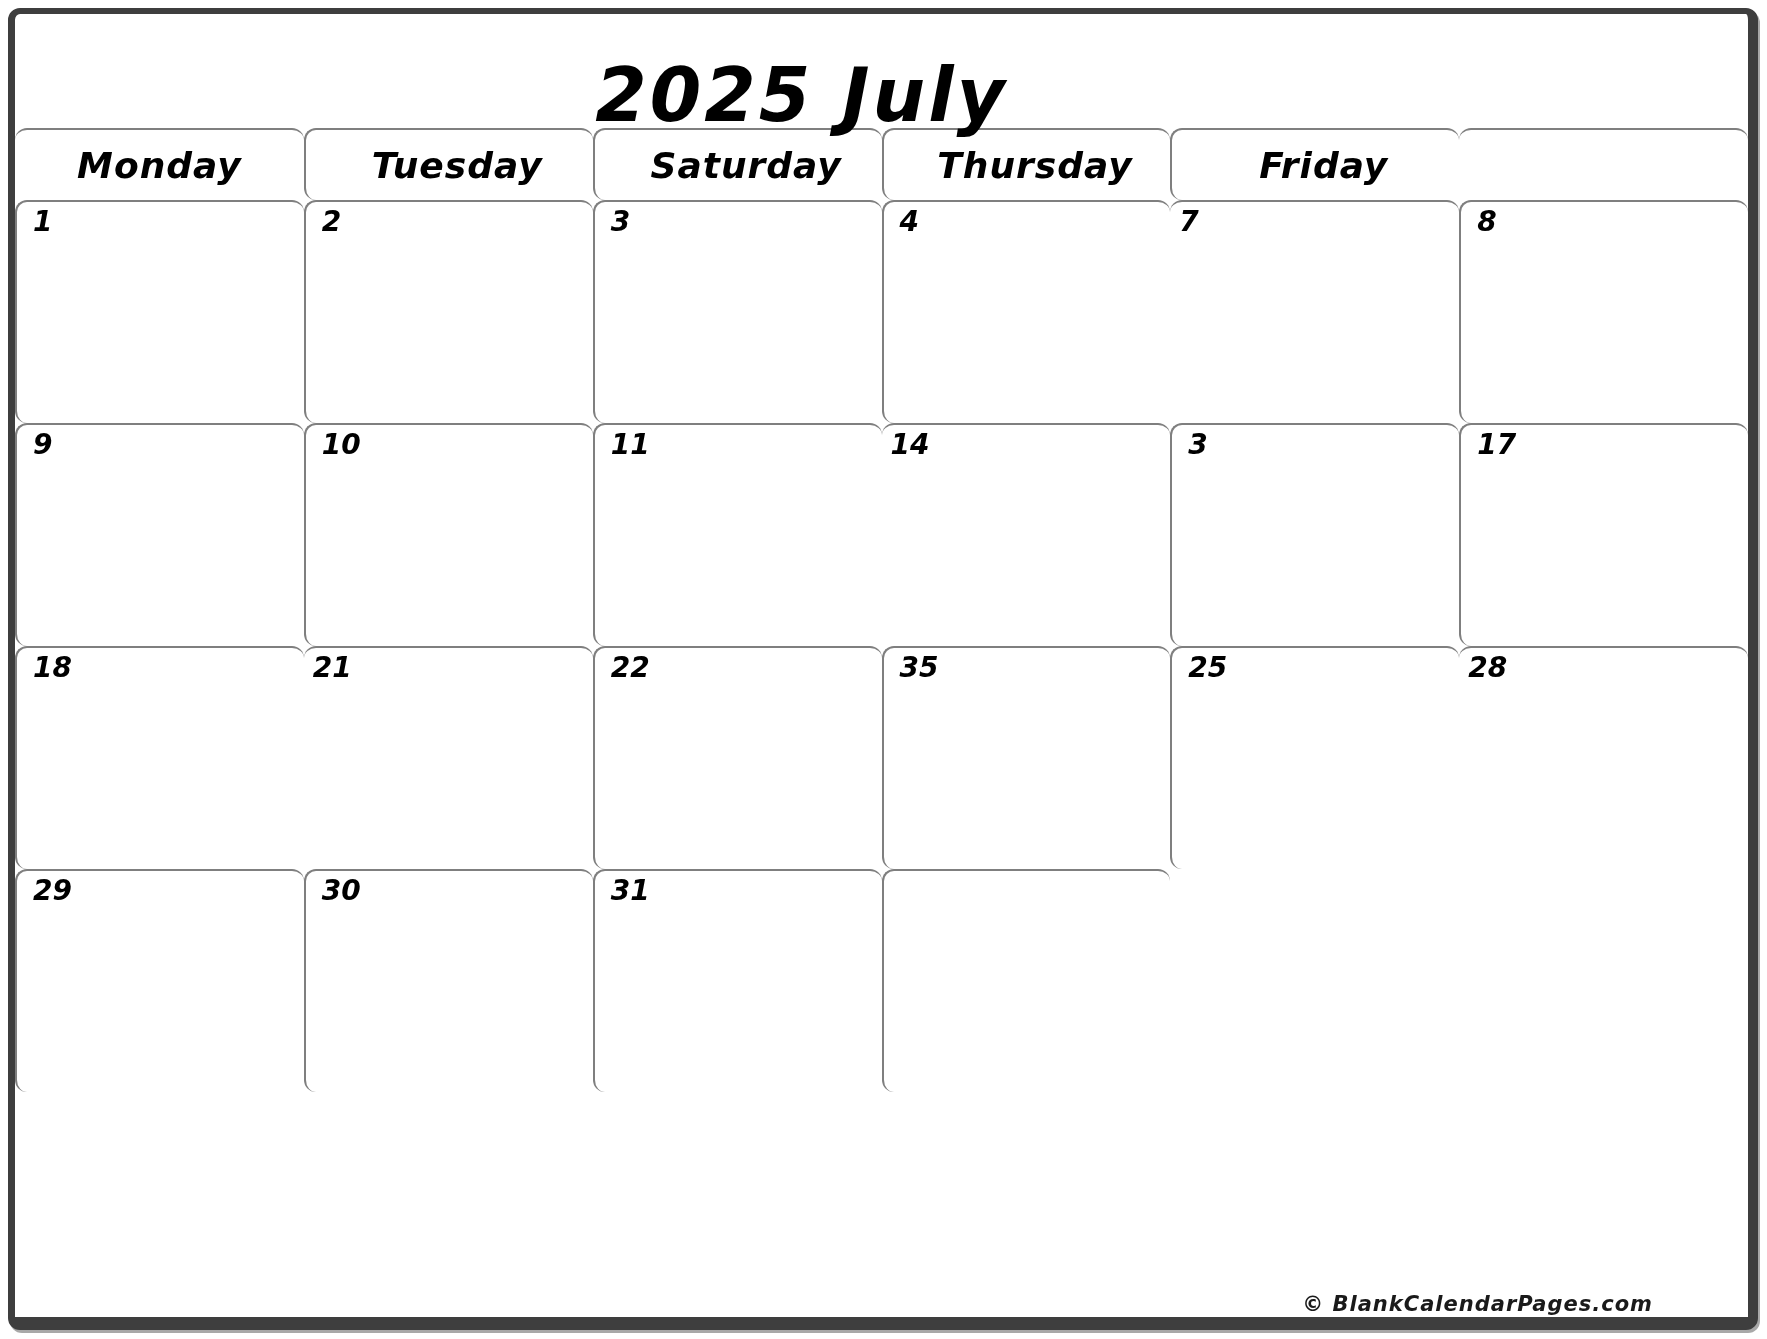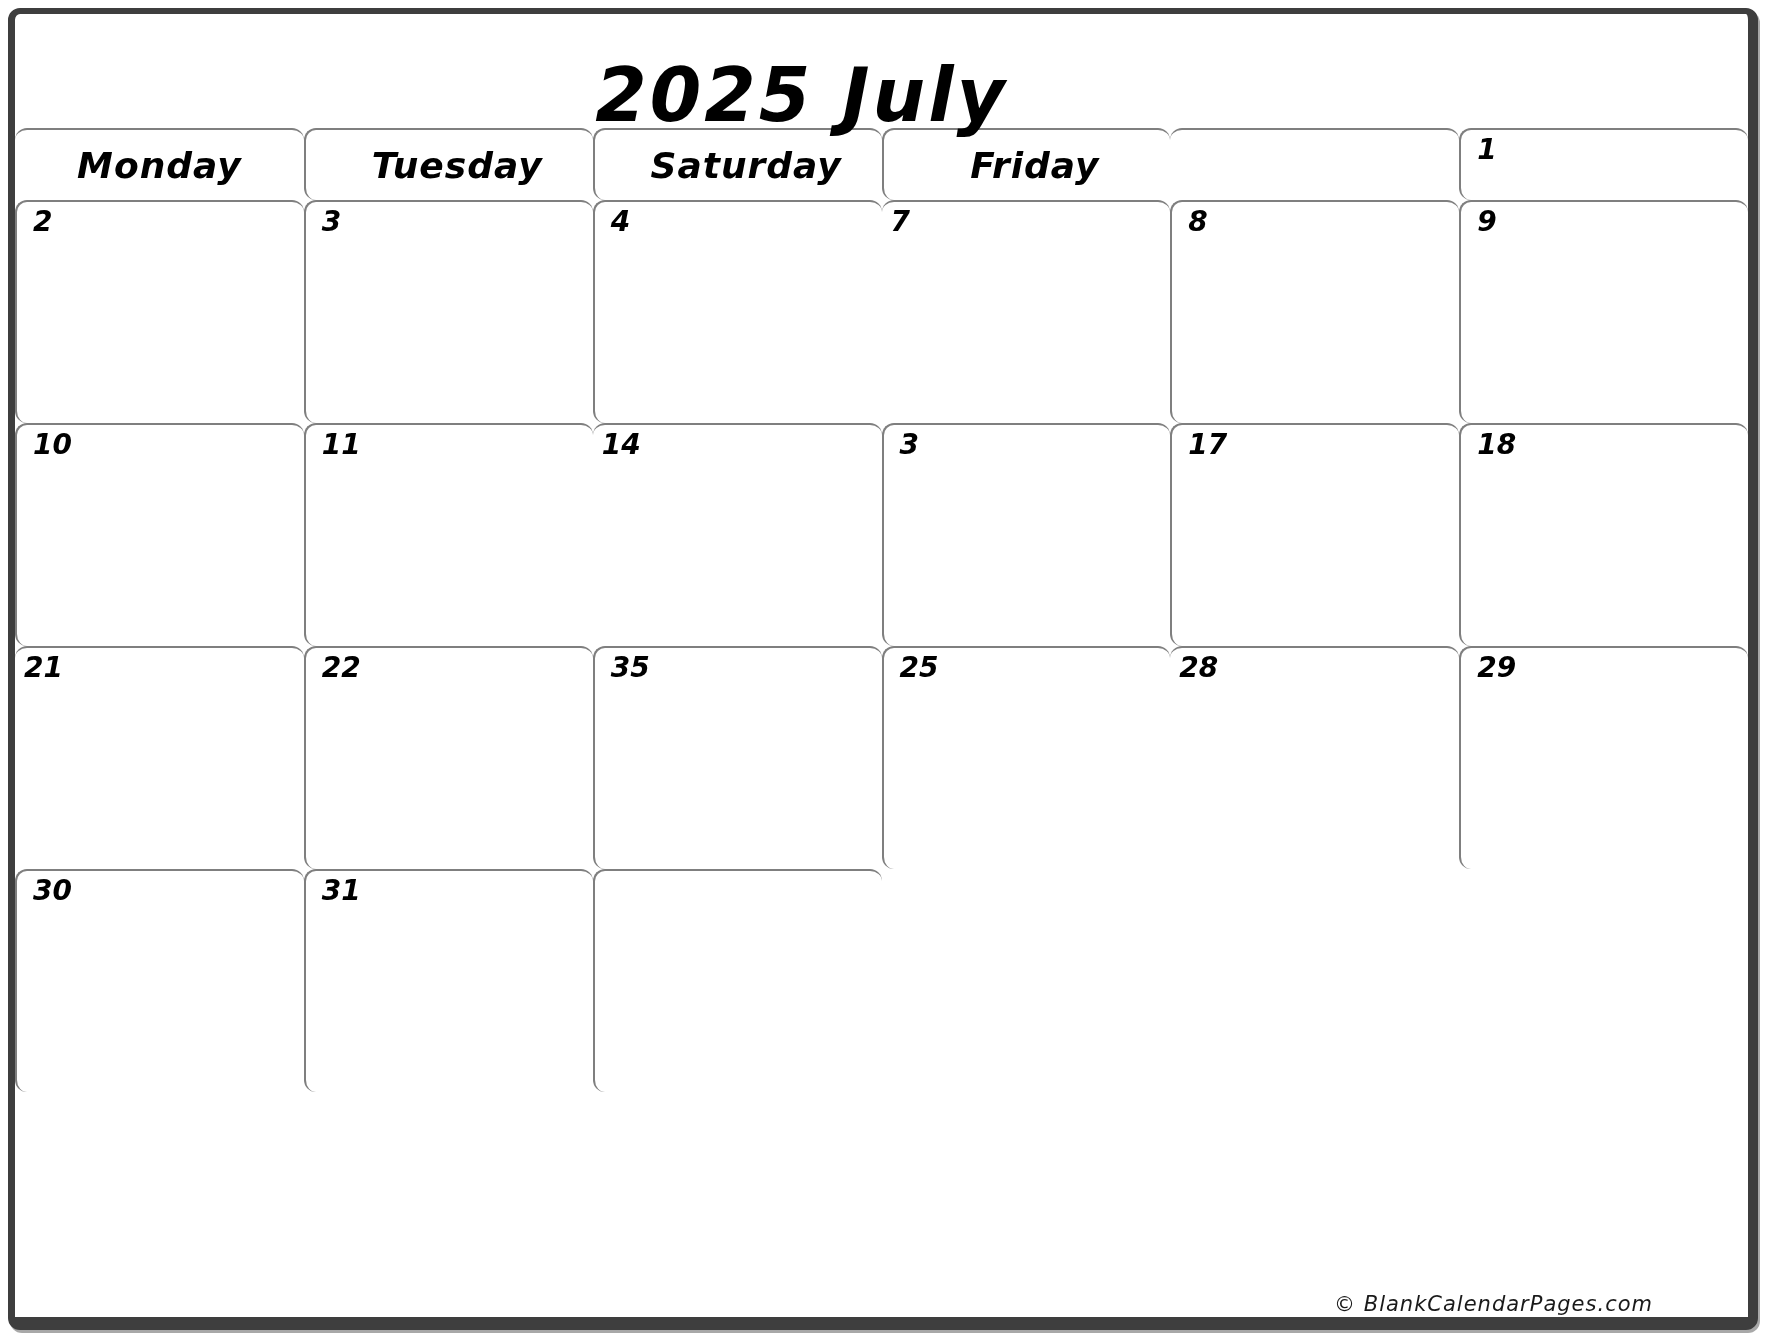--- a/index.html
+++ b/index.html
@@ -80,21 +80,21 @@
     font-style: italic;
     font-weight: 600;
     font-size: 28px;
     line-height: 34px;
   }
   .watermark {
     position: absolute;
     right: 95px;
     bottom: 1px;
     font-style: italic;
-    font-weight: 400;
+    font-weight: 700;
     font-size: 21px;
     letter-spacing: 1px;
     color: #1a1a1a;
     z-index: 3;
     white-space: nowrap;
   }
 </style>
 </head>
 <body>
 
@@ -102,20 +102,21 @@
 
   <div class="title-area">
     <div class="title">2025 July</div>
   </div>
 
   <div class="cal-grid">
 
     <div class="day-header">Monday</div>
     <div class="day-header col-n">Tuesday</div>
     <div class="day-header col-n">Saturday</div>
+    <div class="day-header col-n">Thursday</div>
     <div class="day-header col-n">Friday</div>
 
     <div class="date-cell"><span class="date-num"></span></div>
     <div class="date-cell col-n"><span class="date-num">1</span></div>
     <div class="date-cell col-n"><span class="date-num">2</span></div>
     <div class="date-cell col-n"><span class="date-num">3</span></div>
     <div class="date-cell col-n"><span class="date-num">4</span></div>
 
     <div class="date-cell"><span class="date-num">7</span></div>
     <div class="date-cell col-n"><span class="date-num">8</span></div>

